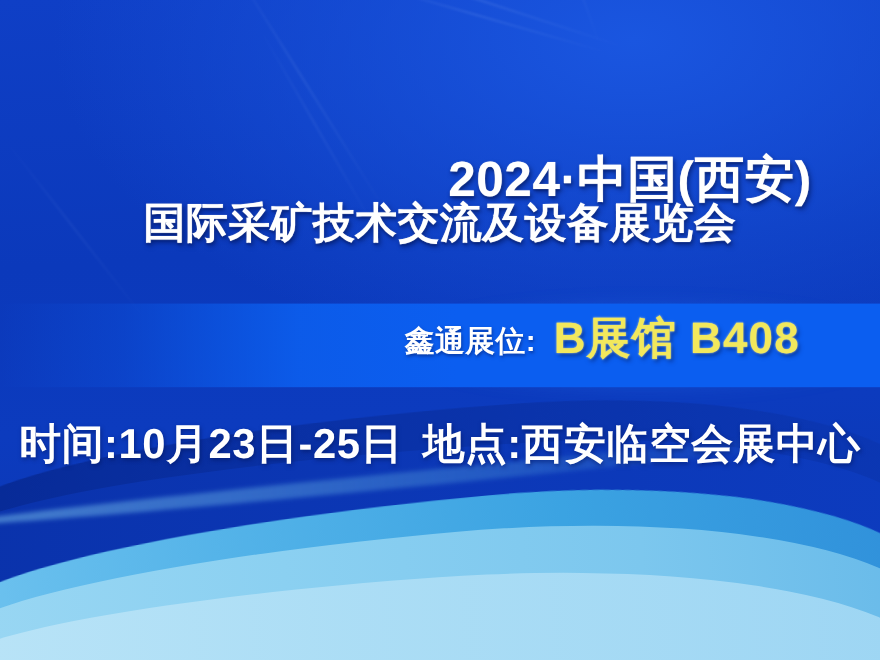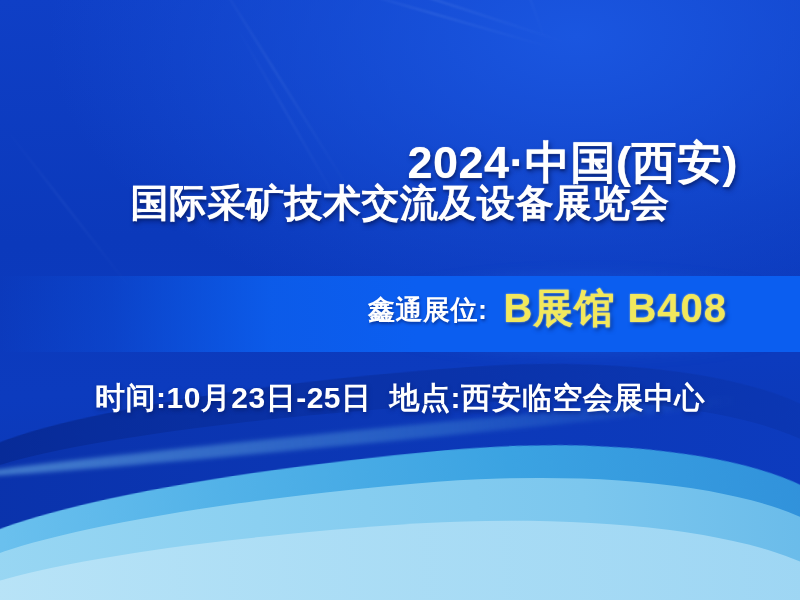--- a/index.html
+++ b/index.html
@@ -187,21 +187,21 @@
   }
 
   .meta-row {
     position: absolute;
     top: 378px;
     left: 0;
     right: 0;
     text-align: center;
     white-space: nowrap;
     color: #ffffff;
-    font-size: 30px;
+    font-size: 38px;
     font-weight: 700;
     letter-spacing: 0.5px;
     text-shadow: 1px 2px 4px rgba(0,20,90,0.55);
   }
   .meta-row .meta-gap { display: inline-block; width: 18px; }
 </style>
 </head>
 <body>
 
 <div class="banner">

